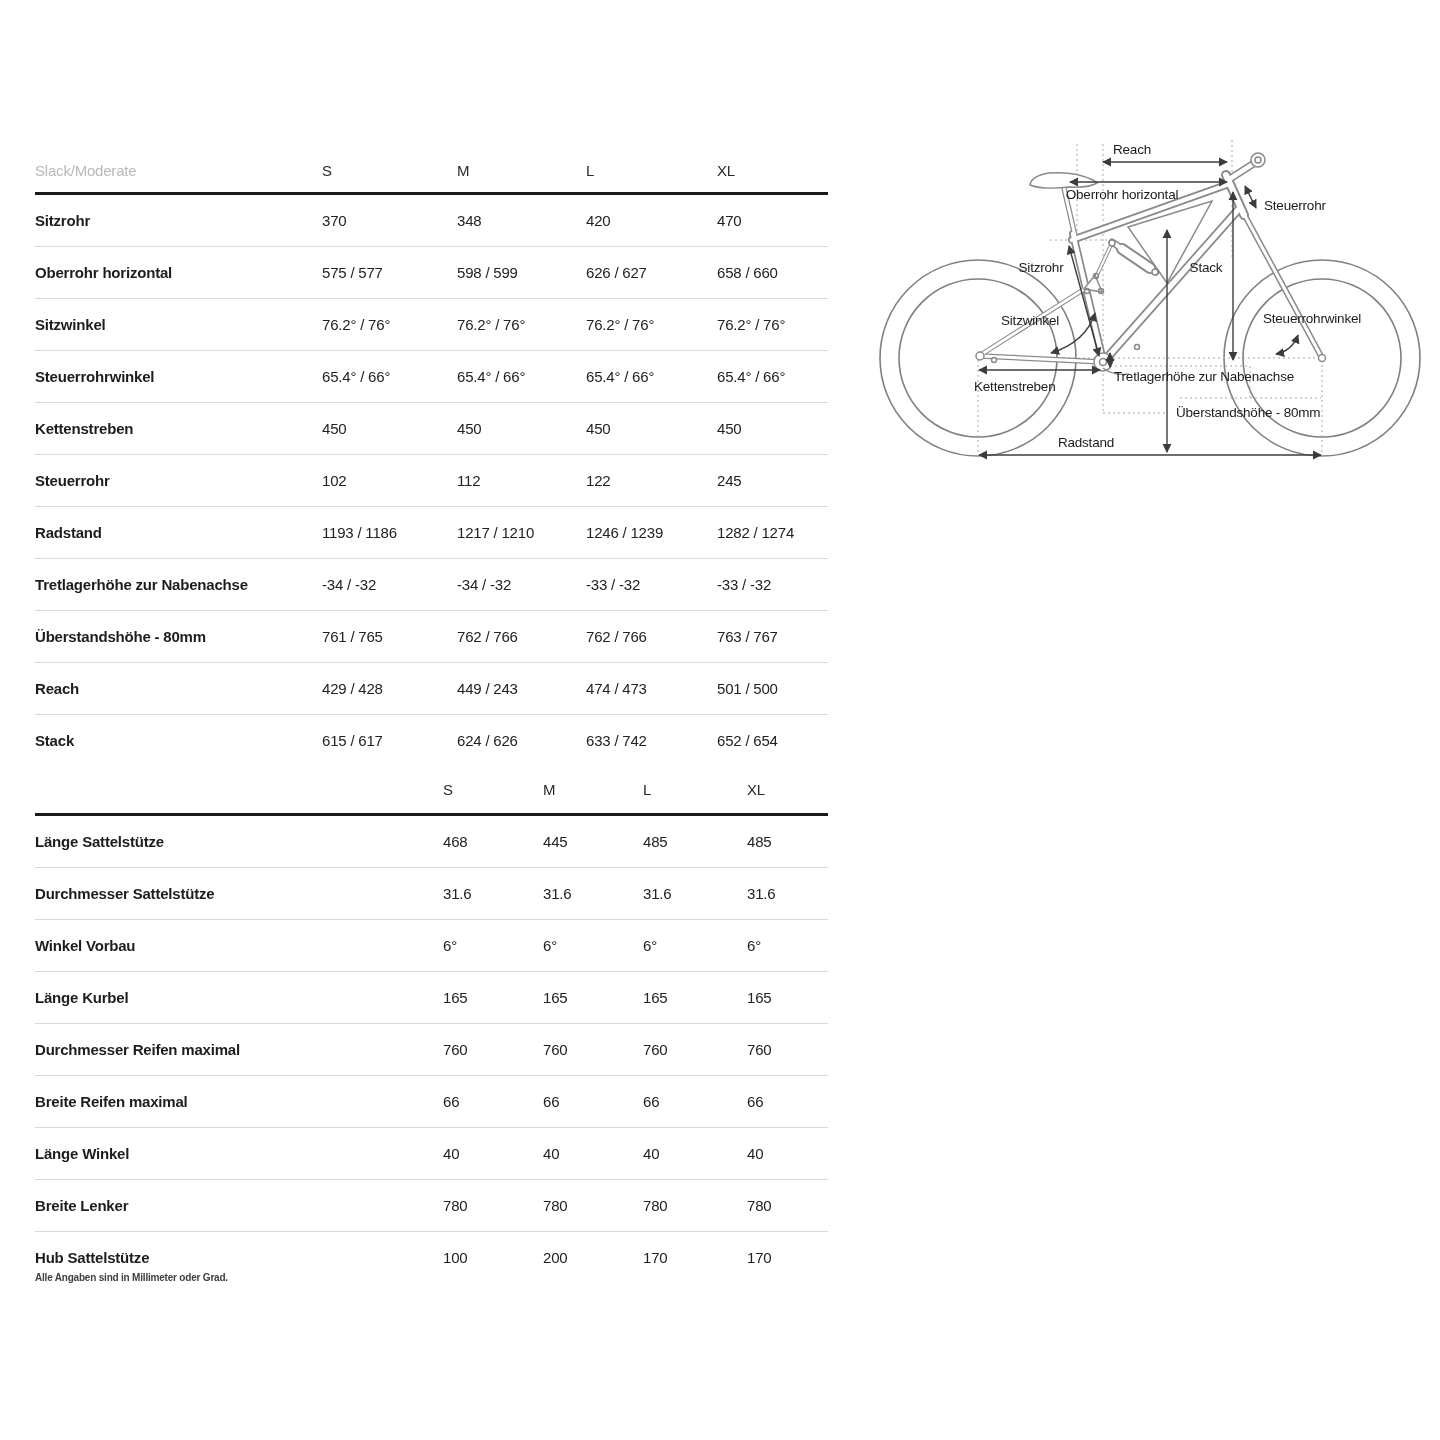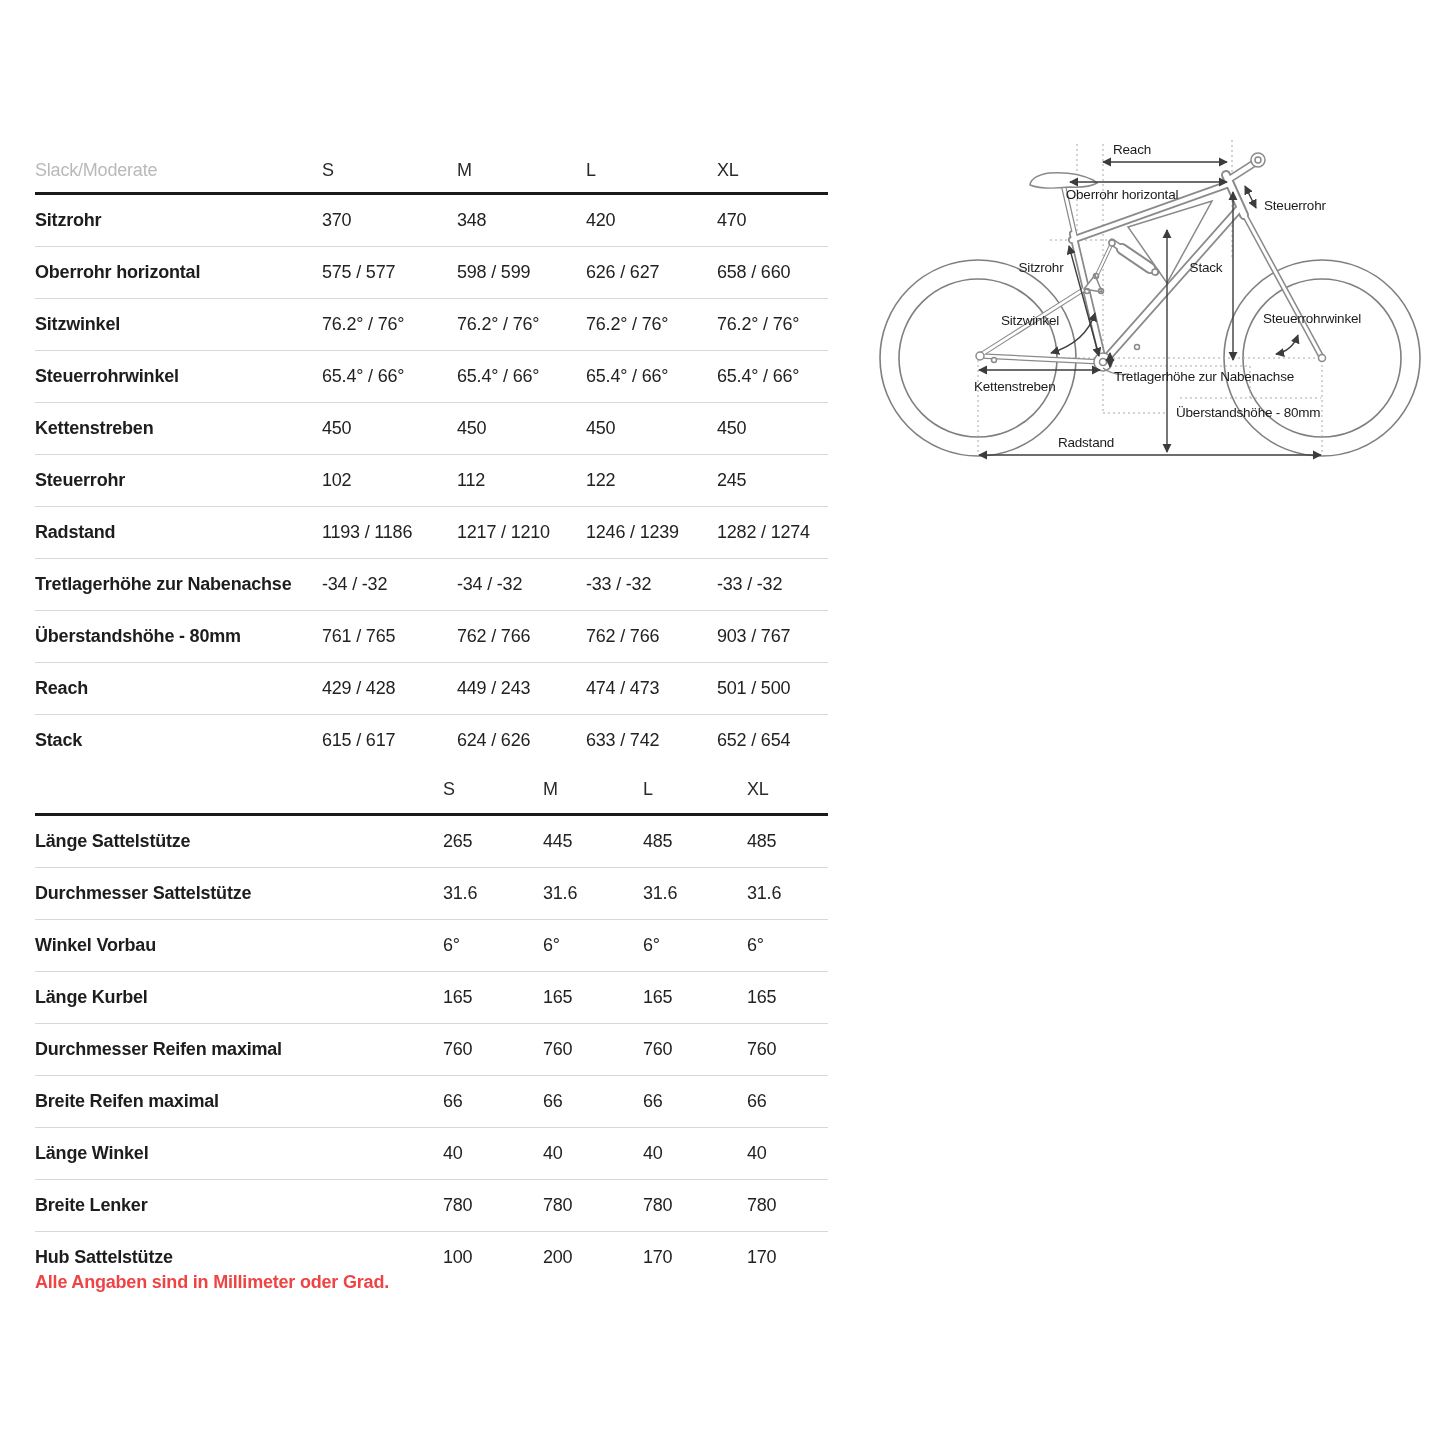--- a/index.html
+++ b/index.html
@@ -1,30 +1,30 @@
 <!DOCTYPE html>
 <html><head>
 <meta charset="utf-8">
 <style>
   html,body{margin:0;padding:0;background:#ffffff;width:1440px;height:1440px;overflow:hidden;}
   .sheet{position:relative;width:1440px;height:1440px;background:#fff;
          font-family:"Liberation Sans",sans-serif;color:#1d1d1d;letter-spacing:-0.2px;}
-  .tables{position:absolute;left:35px;top:148px;width:793px;font-size:18px;}
+  .tables{position:absolute;left:35px;top:148px;width:793px;font-size:15px;}
   .row{display:grid;align-items:center;}
   .g1{grid-template-columns:287px 135px 129px 131px 1fr;}
   .g2{grid-template-columns:408px 100px 100px 104px 1fr;}
   .thead{height:44px;border-bottom:3px solid #1a1a1a;}
   .thead2{height:47px;border-bottom:3px solid #1a1a1a;}
   .dr{height:51px;border-bottom:1px solid #d8d8d8;}
   .nb{border-bottom:none;}
   .lbl{font-weight:700;}
   .hd{font-weight:400;color:#2a2a2a;}
   .muted{color:#b9b9b9;font-weight:400;}
   .val{color:#222;}
-  .footnote{position:absolute;left:35px;top:1272px;font-size:18px;font-weight:700;color:#ef4444;}
+  .footnote{position:absolute;left:35px;top:1272px;font-size:10px;font-weight:700;color:#404040;}
   svg.diagram{position:absolute;left:860px;top:130px;}
   svg text{font-size:13.5px;fill:#1b1b1b;font-family:"Liberation Sans",sans-serif;letter-spacing:-0.2px;}
   .dim{stroke:#3c3c3c;stroke-width:1.4;fill:none;}
   .dot{stroke:#a8a8a8;stroke-width:1;fill:none;stroke-dasharray:2 3;}
   .tube{stroke:#8a8a8a;fill:none;stroke-linecap:round;}
   .tw{stroke:#ffffff;fill:none;stroke-linecap:round;}
   .thin{stroke:#8a8a8a;stroke-width:1.5;fill:none;}
   .thinf{stroke:#8a8a8a;stroke-width:1.5;fill:#ffffff;}
   .wheel{stroke:#7f7f7f;stroke-width:1.6;fill:none;}
 </style>
@@ -97,21 +97,21 @@
       <span class="val">-34 / -32</span>
       <span class="val">-34 / -32</span>
       <span class="val">-33 / -32</span>
       <span class="val">-33 / -32</span>
     </div>
     <div class="row g1 dr">
       <span class="lbl">Überstandshöhe - 80mm</span>
       <span class="val">761 / 765</span>
       <span class="val">762 / 766</span>
       <span class="val">762 / 766</span>
-      <span class="val">903 / 767</span>
+      <span class="val">763 / 767</span>
     </div>
     <div class="row g1 dr">
       <span class="lbl">Reach</span>
       <span class="val">429 / 428</span>
       <span class="val">449 / 243</span>
       <span class="val">474 / 473</span>
       <span class="val">501 / 500</span>
     </div>
     <div class="row g1 dr nb">
       <span class="lbl">Stack</span>
@@ -124,21 +124,21 @@
     <div class="row g2 thead2">
       <span></span>
       <span class="hd">S</span>
       <span class="hd">M</span>
       <span class="hd">L</span>
       <span class="hd">XL</span>
     </div>
 
     <div class="row g2 dr">
       <span class="lbl">Länge Sattelstütze</span>
-      <span class="val">265</span>
+      <span class="val">468</span>
       <span class="val">445</span>
       <span class="val">485</span>
       <span class="val">485</span>
     </div>
     <div class="row g2 dr">
       <span class="lbl">Durchmesser Sattelstütze</span>
       <span class="val">31.6</span>
       <span class="val">31.6</span>
       <span class="val">31.6</span>
       <span class="val">31.6</span>

